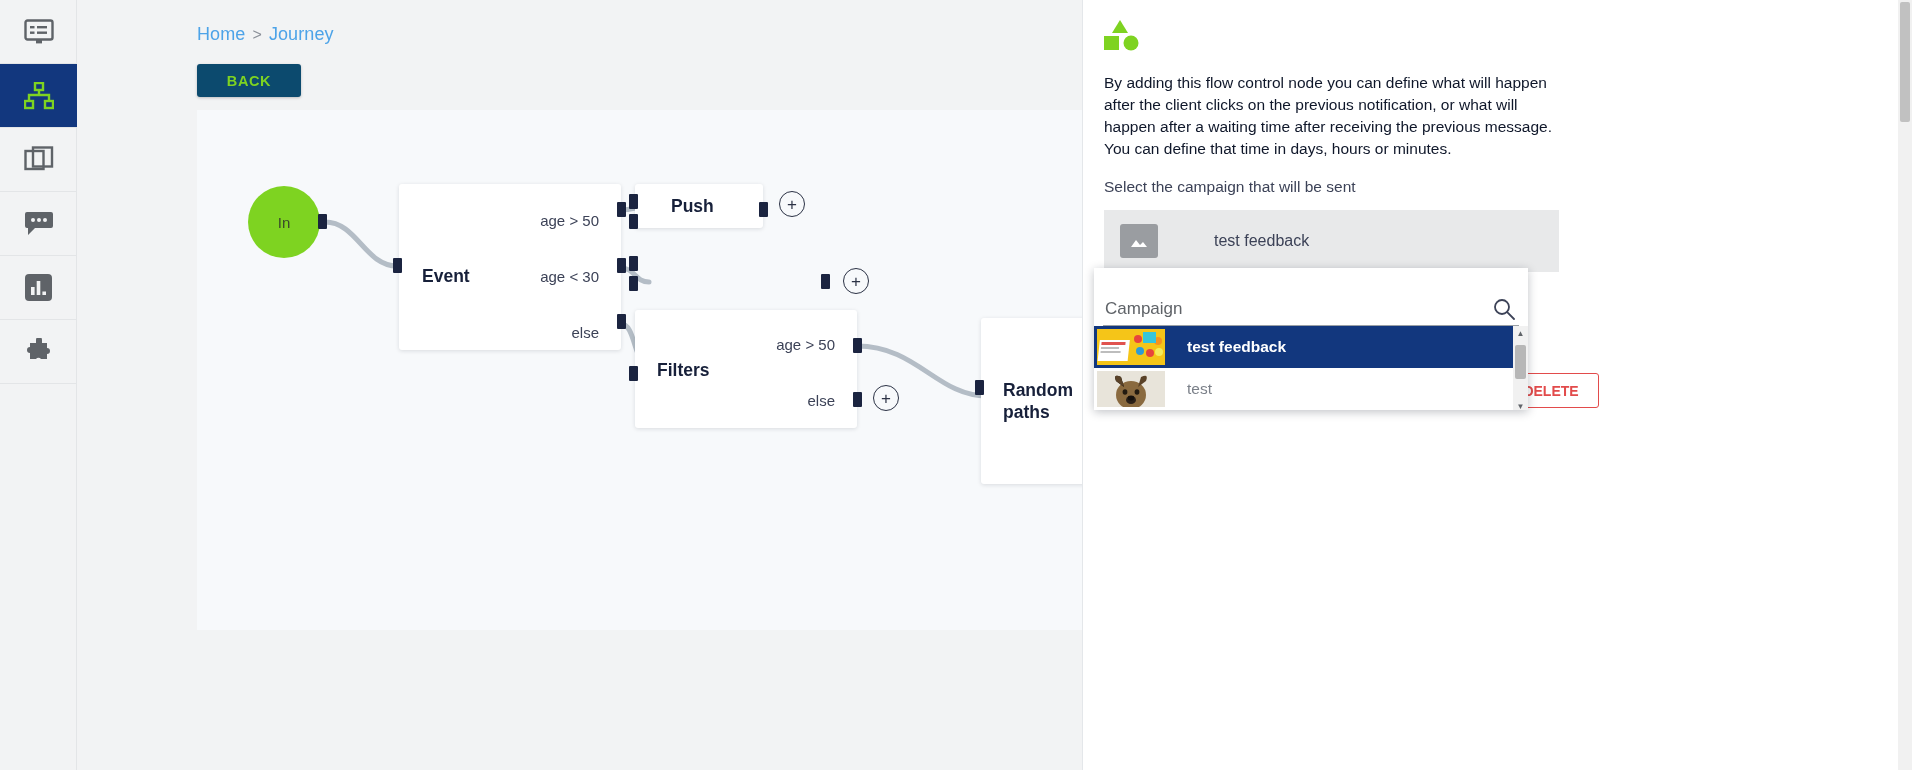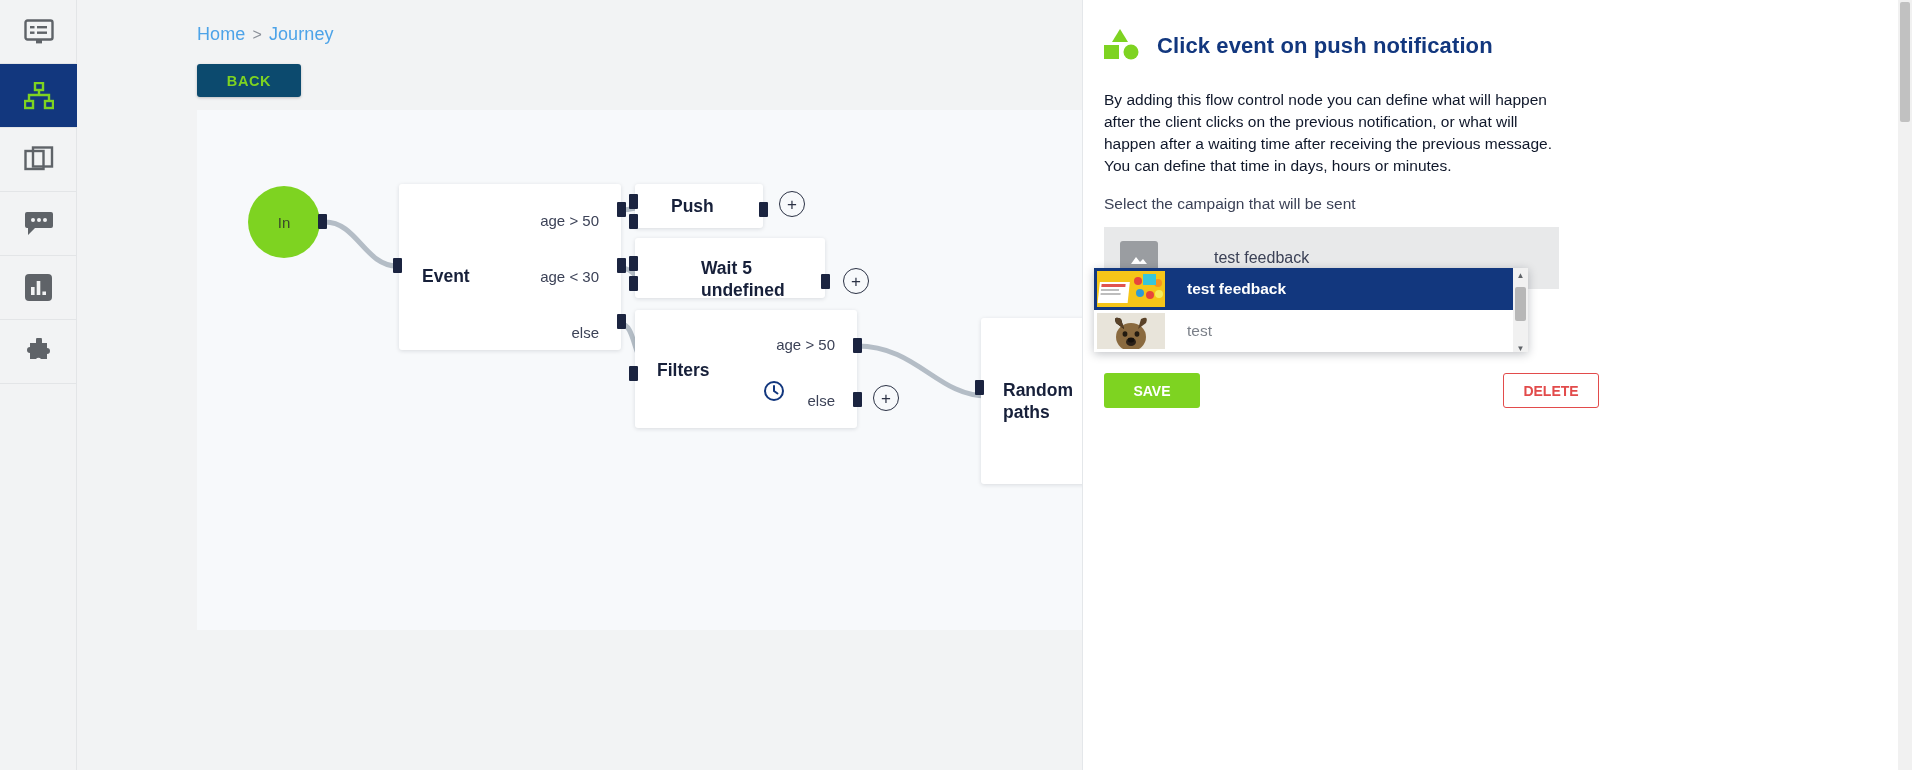--- a/index.html
+++ b/index.html
@@ -361,29 +361,20 @@
       <div class="port" style="left:420px; top:204px;"></div>
 
       <div class="node" style="left:438px; top:74px; width:128px; height:44px;">
         <div class="node-title" style="left:36px; top:12px;">Push</div>
       </div>
       <div class="port" style="left:432px; top:84px;"></div>
       <div class="port" style="left:432px; top:104px;"></div>
       <div class="port" style="left:562px; top:92px;"></div>
       <div class="plus-btn" style="left:582px; top:81px;">+</div>
 
-      <div class="node" style="left:438px; top:128px; width:190px; height:60px;">
-        <span class="clock-ico" style="left:128px; top:142px; z-index:5;">
-          <svg width="22" height="22" viewBox="0 0 22 22">
-            <circle cx="11" cy="11" r="9" fill="none" stroke="#12377e" stroke-width="2"></circle>
-            <path d="M11 6 V11 L14.5 13.5" fill="none" stroke="#12377e" stroke-width="2" stroke-linecap="round"></path>
-          </svg>
-        </span>
-        <div class="node-title" style="left:66px; top:20px;">Wait 5 undefined</div>
-      </div>
       <div class="port" style="left:432px; top:146px;"></div>
       <div class="port" style="left:432px; top:166px;"></div>
       <div class="port" style="left:624px; top:164px;"></div>
       <div class="plus-btn" style="left:646px; top:158px;">+</div>
 
       <div class="node" style="left:438px; top:200px; width:222px; height:118px;">
         <div class="node-title" style="left:22px; top:50px;">Filters</div>
         <div class="node-cond" style="right:22px; top:26px; width:150px;">age &gt; 50</div>
         <div class="node-cond" style="right:22px; top:82px; width:150px;">else</div>
       </div>
@@ -404,21 +395,20 @@
   <aside class="panel">
 
     <div class="panel-head">
       <span>
         <svg width="38" height="34" viewBox="0 0 38 34">
           <polygon points="17,2 25,15 9,15" fill="#7ed321"></polygon>
           <rect x="1" y="18" width="15" height="14" fill="#7ed321"></rect>
           <circle cx="28" cy="25" r="7.5" fill="#7ed321"></circle>
         </svg>
       </span>
-      <h1 class="panel-title">Click event on push notification</h1>
     </div>
 
     <div class="panel-body">
       <p class="panel-desc">By adding this flow control node you can define what will happen after the client clicks on the previous notification, or what will happen after a waiting time after receiving the previous message. You can define that time in days, hours or minutes.</p>
       <p class="panel-sub">Select the campaign that will be sent</p>
 
       <div class="campaign-card">
         <span class="card-thumb">
           <svg width="22" height="20" viewBox="0 0 22 20">
             <rect x="0" y="0" width="22" height="20" rx="2" fill="#9a9da1"></rect>
@@ -430,20 +420,29 @@
 
       <div class="info-line">In</div>
     </div>
 
     <div class="panel-actions">
       <button class="btn-save">SAVE</button>
     </div>
     <button class="btn-delete">DELETE</button>
 
     <div class="dropdown">
+      <div class="dd-search-wrap">
+        <input class="dd-input" type="text" placeholder="Campaign" style="">
+        <span class="dd-search-ico">
+          <svg width="22" height="22" viewBox="0 0 22 22">
+            <circle cx="9" cy="9" r="7" fill="none" stroke="#3c4257" stroke-width="1.8"></circle>
+            <path d="M14.2 14.2 L21 21" stroke="#3c4257" stroke-width="1.8" stroke-linecap="round"></path>
+          </svg>
+        </span>
+      </div>
 
       <div class="dd-list">
 
         <div class="dd-row selected">
           <span class="dd-thumb">
             <svg width="68" height="36" viewBox="0 0 68 36">
               <rect width="68" height="36" fill="#f5c518"></rect>
               <rect x="4" y="11" width="30" height="21" fill="#ffffff" transform="skewX(-6)"></rect>
               <rect x="6" y="13" width="24" height="3" fill="#e0534f" transform="skewX(-6)"></rect>
               <rect x="6" y="18" width="18" height="2" fill="#bdbdbd" transform="skewX(-6)"></rect>

